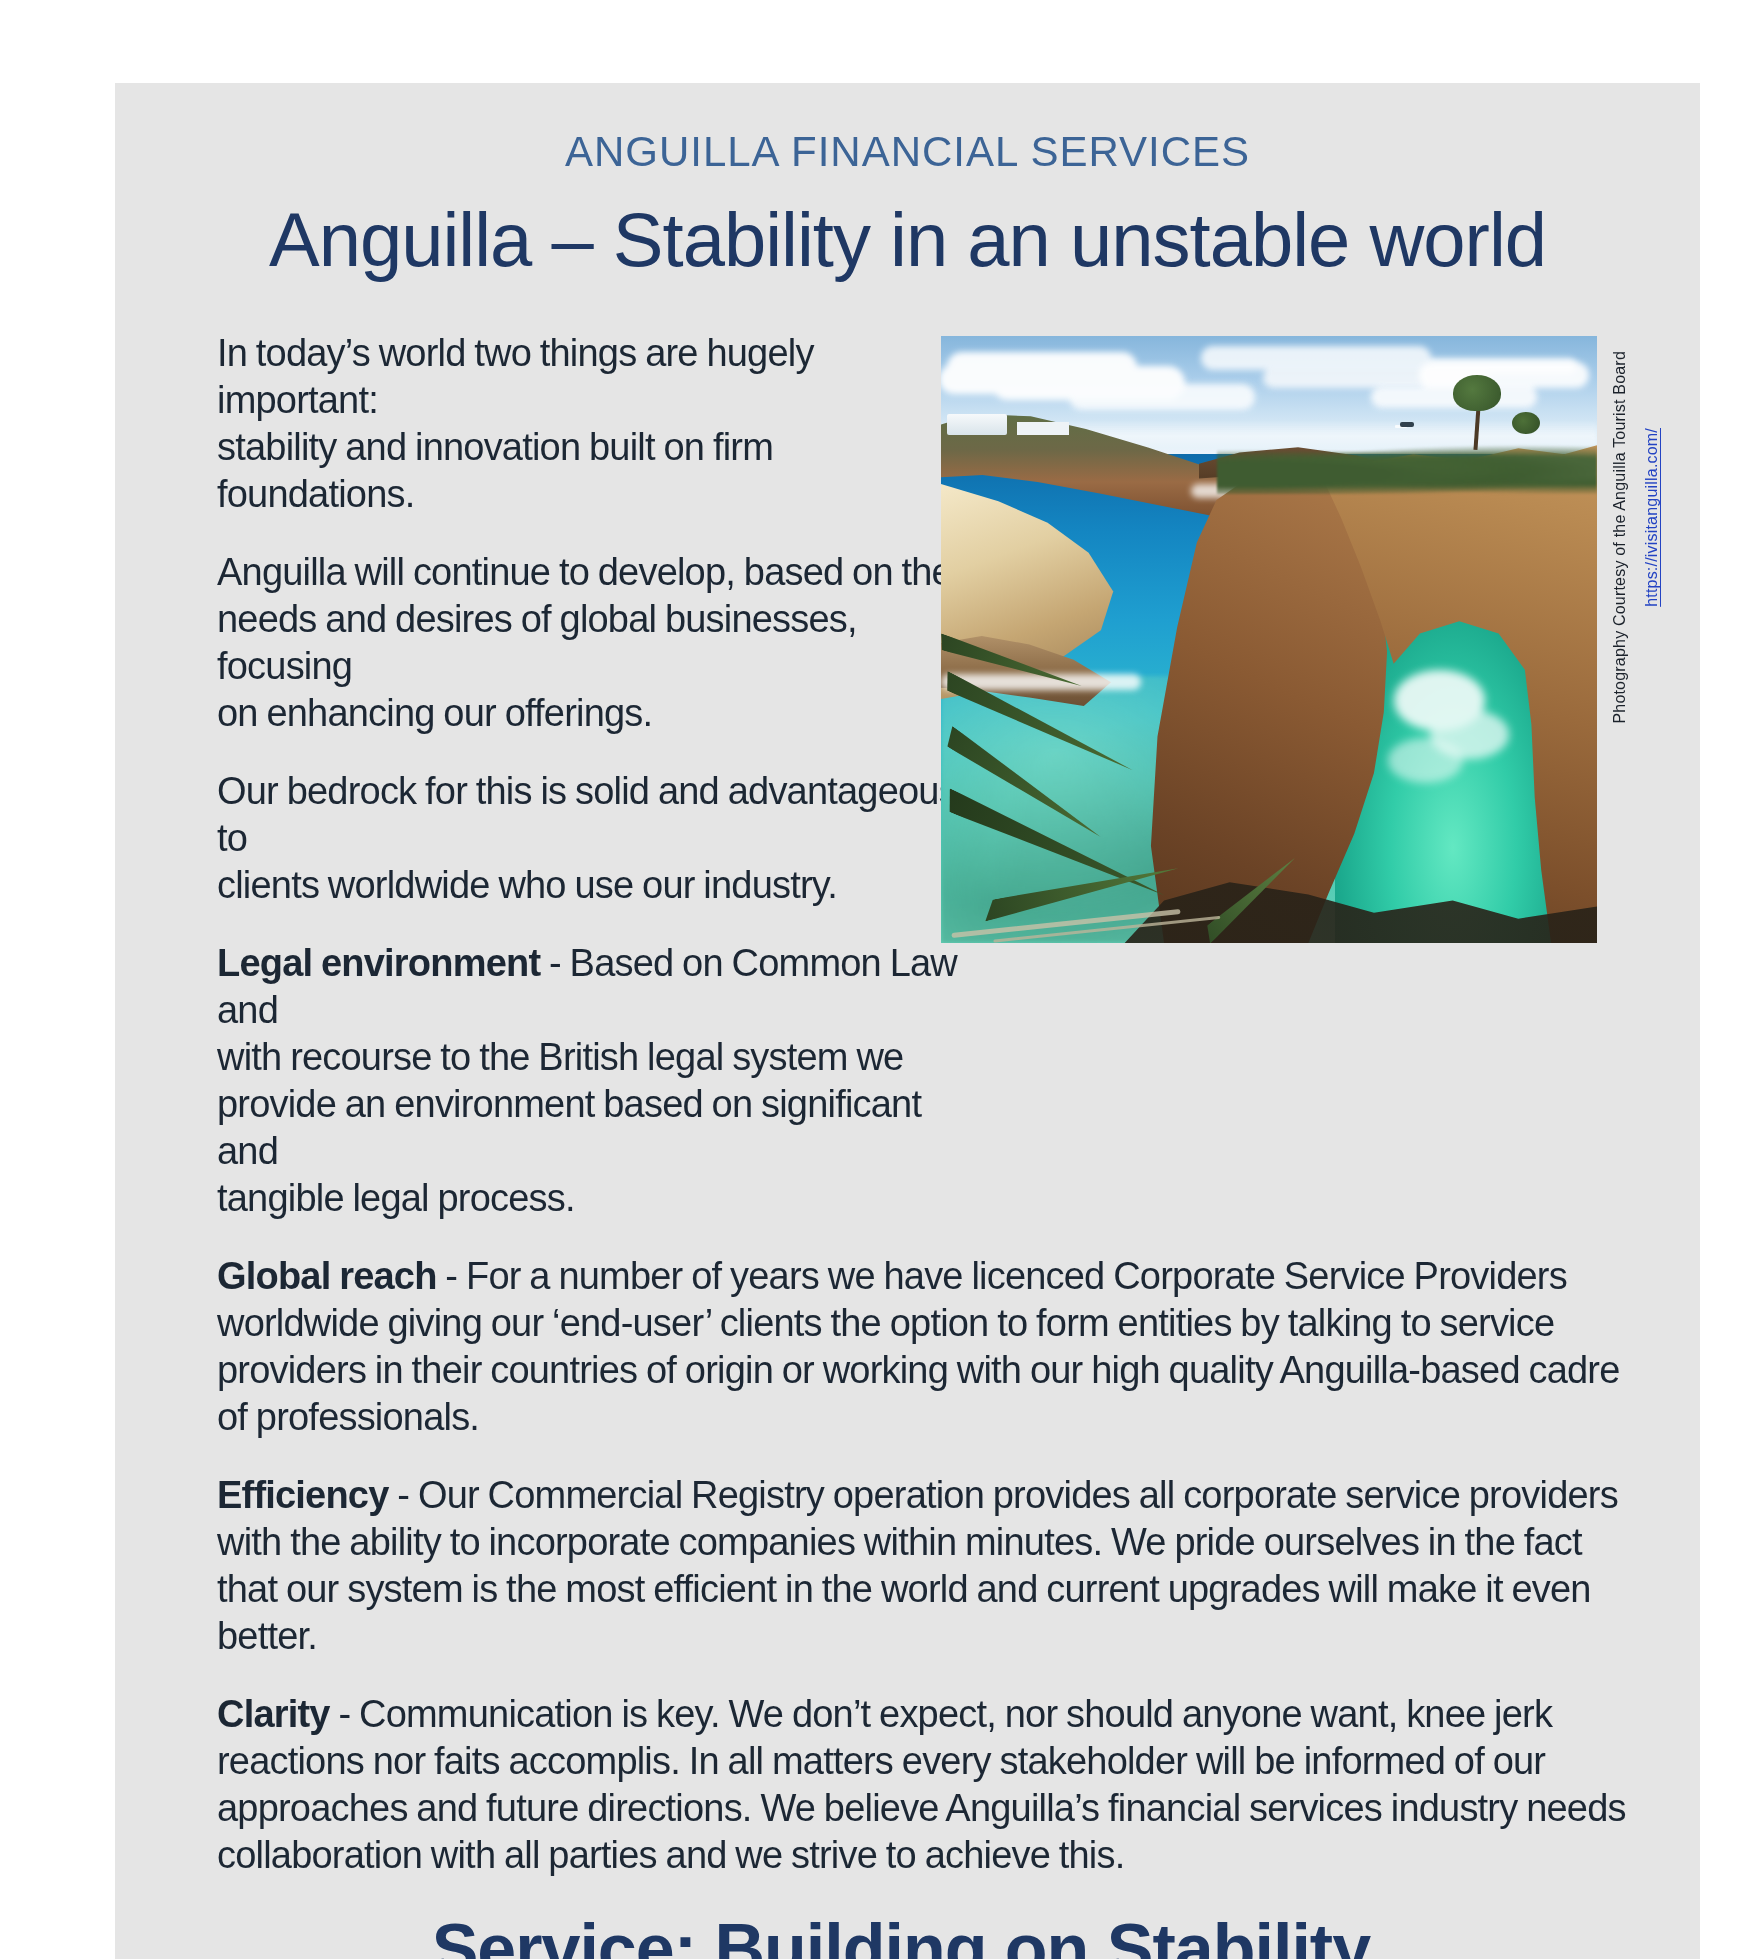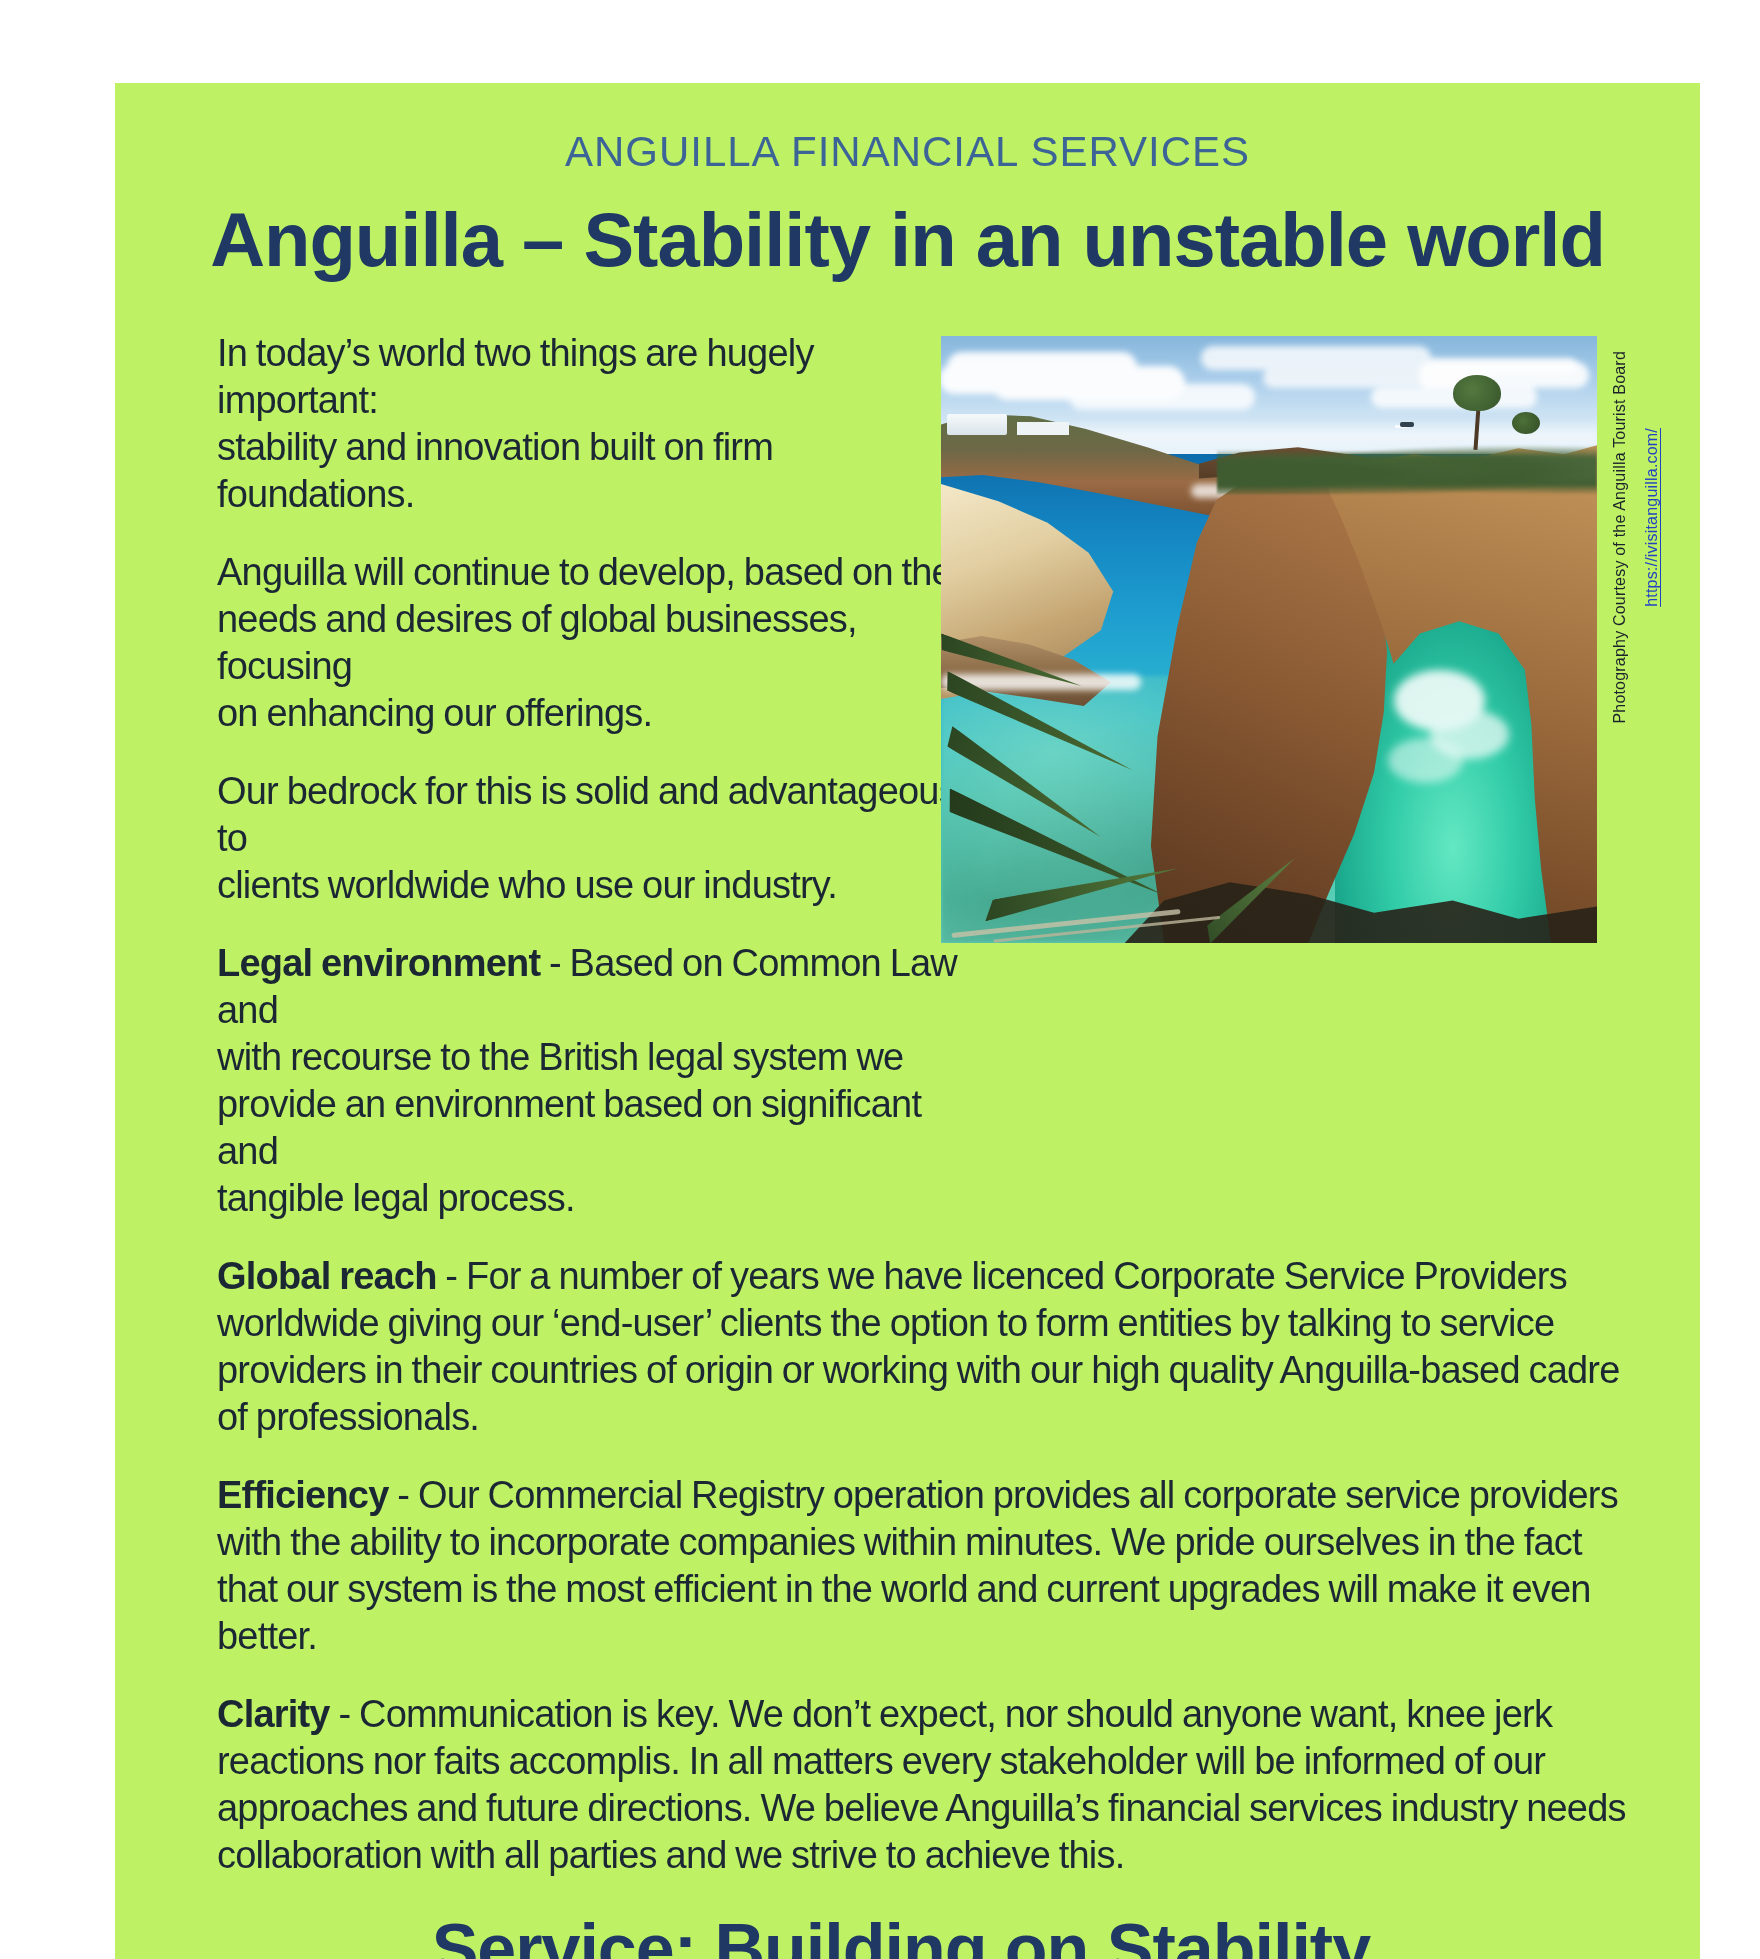--- a/index.html
+++ b/index.html
@@ -4,28 +4,28 @@
 <style>
   html,body{margin:0;padding:0;}
   body{
     width:1760px;height:1959px;background:#ffffff;overflow:hidden;
     font-family:"Liberation Sans", sans-serif;
     -webkit-font-smoothing:antialiased;
   }
   .page{position:relative;width:1760px;height:1959px;background:#ffffff;}
   .sheet{
     position:absolute;left:115px;top:83px;width:1585px;height:1876px;
-    background:#bef264;
+    background:#e5e5e5;
   }
   .kicker{
     margin:44px 0 0 0;text-align:center;
     font-size:42px;line-height:49px;color:#3c6496;letter-spacing:1px;
   }
   .title{
-    margin:22px 0 0 0;text-align:center;font-weight:700;
+    margin:22px 0 0 0;text-align:center;font-weight:400;
     font-size:76px;line-height:84px;color:#1f3864;letter-spacing:-1px;
   }
   .content{
     position:relative;margin-top:48px;padding:0 55px 0 102px;
     color:#1c2734;font-size:38px;line-height:47px;
     letter-spacing:-0.8px;word-spacing:-1px;
   }
   .content p{margin:0 0 31px 0;}
   p.narrow{white-space:pre-line;width:760px;}
   b.lead{font-weight:700;}

